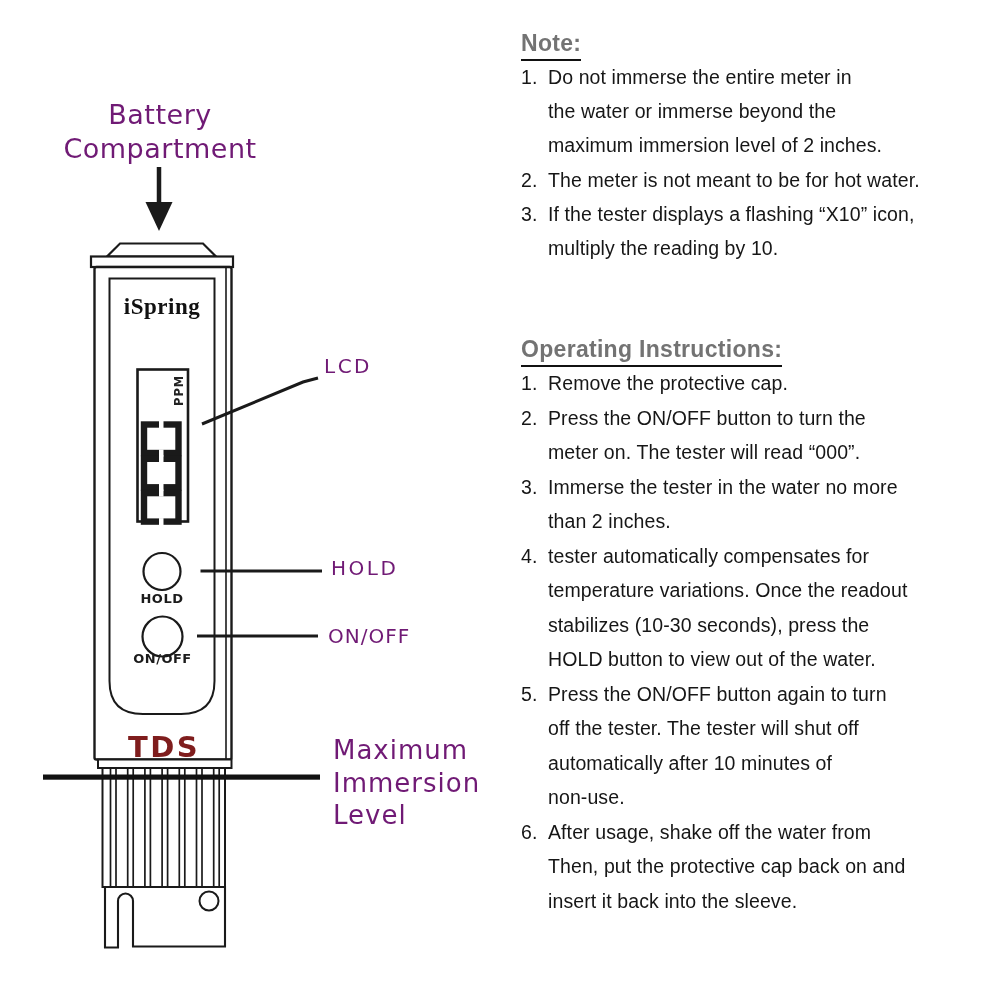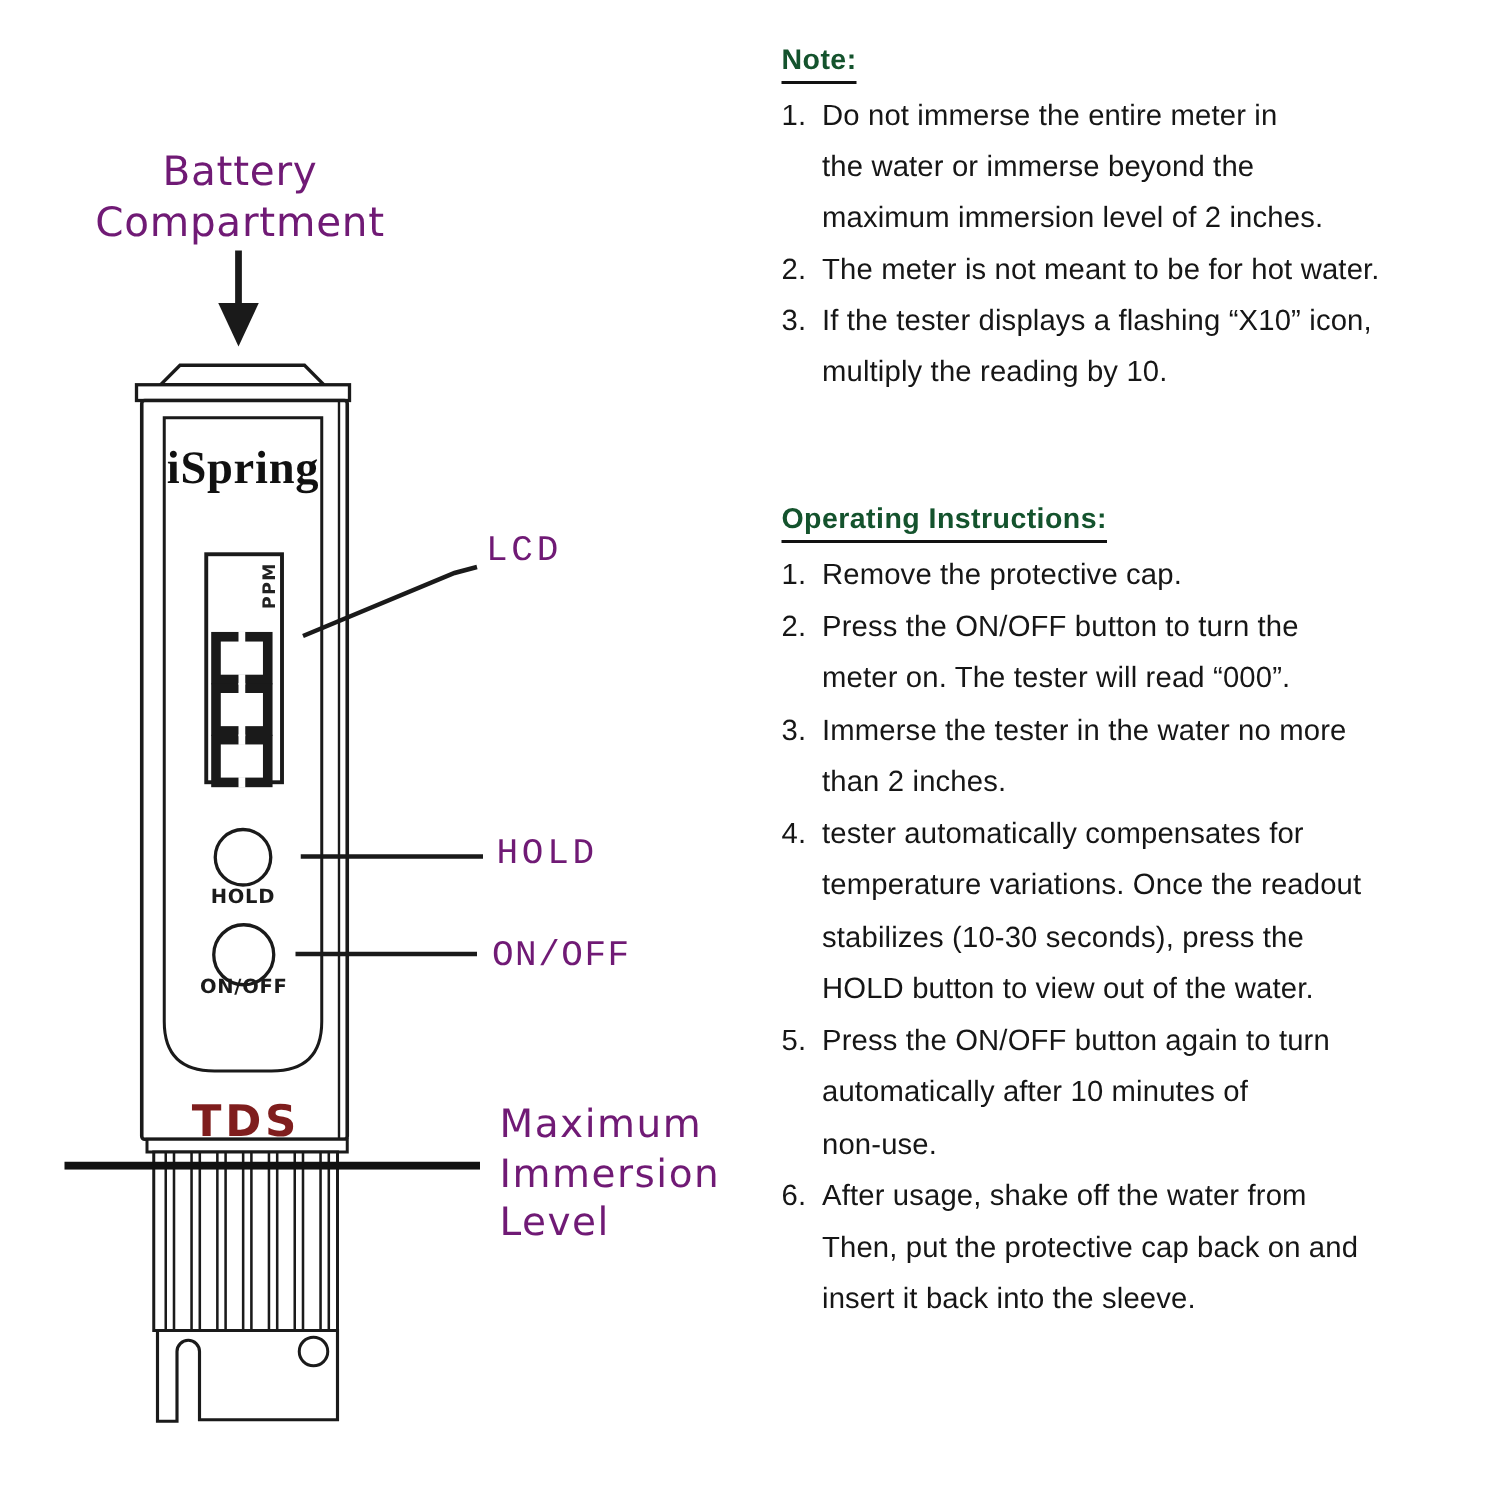--- a/index.html
+++ b/index.html
@@ -23,27 +23,27 @@
     color: #701a75;
     white-space: nowrap;
   }
   .battery-label {
     font-size: 27px;
     line-height: 34px;
     letter-spacing: 0.5px;
     text-align: center;
     font-weight: 500;
   }
-  .big-callout { font-size: 24px; letter-spacing: 2.5px; font-family: Liberation Mono, monospace; }
+  .big-callout { font-size: 20px; letter-spacing: 2.5px; }
   .imm-callout { font-size: 26px; line-height: 32.5px; letter-spacing: 1px; }
 
   .brand-label {
     font-family: "Liberation Serif", serif;
     font-weight: 700;
-    font-size: 31px;
+    font-size: 23px;
     text-align: center;
     letter-spacing: 0.5px;
     color: #111;
   }
   .ppm-label {
     font-family: "DejaVu Sans", sans-serif;
     font-weight: 600;
     font-size: 11.5px;
     letter-spacing: 1px;
     text-align: center;
@@ -63,24 +63,24 @@
     font-family: "DejaVu Sans", sans-serif;
     font-weight: 700;
     font-size: 29px;
     letter-spacing: 2.5px;
     text-align: center;
     color: #7f1d1d;
   }
 
   
   .section-heading {
-    font-size: 19px;
+    font-size: 23px;
     font-weight: 700;
     letter-spacing: 0.3px;
-    color: #14532d;
+    color: #737373;
     border-bottom: 2.5px solid #111;
     padding-bottom: 2px;
     display: inline-block;
     white-space: nowrap;
   }
   .tlist {
     font-size: 19.5px;
     color: #161616;
     letter-spacing: 0.1px;
   }
@@ -240,20 +240,21 @@
         <div class="ln">tester automatically compensates for</div>
         <div class="ln">temperature variations. Once the readout</div>
         <div class="ln">stabilizes (10-30 seconds), press the</div>
         <div class="ln">HOLD button to view out of the water.</div>
       </div>
     </div>
     <div class="item">
       <span class="num">5.</span>
       <div class="lines">
         <div class="ln">Press the ON/OFF button again to turn</div>
+        <div class="ln">off the tester. The tester will shut off</div>
         <div class="ln">automatically after 10 minutes of</div>
         <div class="ln">non-use.</div>
       </div>
     </div>
     <div class="item">
       <span class="num">6.</span>
       <div class="lines">
         <div class="ln">After usage, shake off the water from</div>
         <div class="ln">Then, put the protective cap back on and</div>
         <div class="ln">insert it back into the sleeve.</div>

